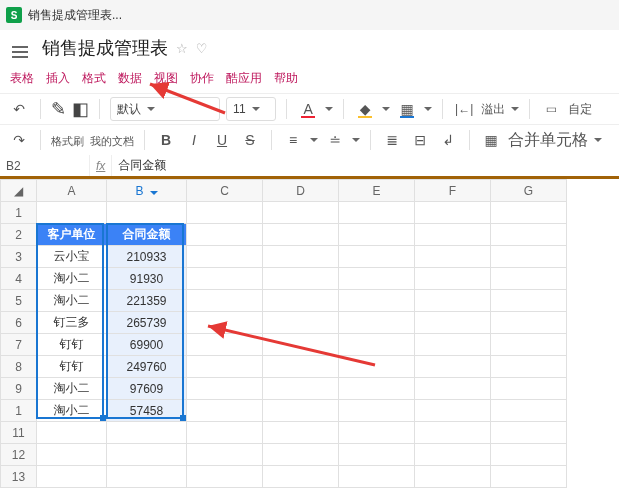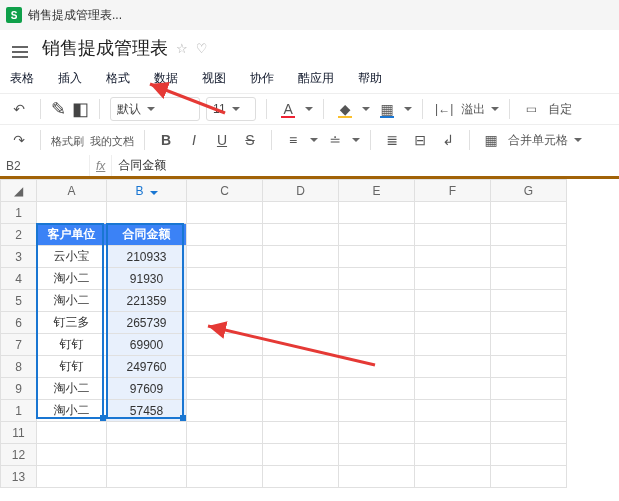--- a/index.html
+++ b/index.html
@@ -51,24 +51,24 @@
   }
   .doc-name-row { display: flex; align-items: center; gap: 8px; }
   .doc-name { font-size: 18px; color: #222; }
   .doc-sub { font-size: 11px; color: #999; margin-top: 2px; display:flex; align-items:center; gap:6px;}
   .star-icon, .bell-icon { color: #aaa; font-size: 13px; }
   .cloud-icon { color: #aaa; }
 
   
   .menu-bar {
     display: flex;
-    gap: 24px;
+    gap: 12px;
     padding: 6px 10px;
     font-size: 12px;
-    color: #0f172a;
+    color: #be185d;
   }
   .menu-bar span { cursor: pointer; }
 
   
   .toolbar {
     display: flex;
     align-items: center;
     padding: 3px 8px;
     gap: 6px;
     border-top: 1px solid #eee;
@@ -240,21 +240,21 @@
 <div class="toolbar">
   <div class="tb-btn">↶</div>
   <div class="tb-sep"></div>
   <div class="tb-stack">
     <div class="icon">✎</div>
   </div>
   <div class="tb-stack">
     <div class="icon">◧</div>
   </div>
   <div class="tb-sep"></div>
-  <div class="tb-select" style="width:90px">
+  <div class="tb-select" style="width:110px">
     <span>默认</span>
     <span class="caret-down"></span>
   </div>
   <div class="tb-select" style="width:50px">
     <span>11</span>
     <span class="caret-down"></span>
   </div>
   <div class="tb-sep"></div>
   <div class="tb-btn clr-a">A<span class="clr-underline red-u"></span></div>
   <span class="caret-down"></span>
@@ -290,21 +290,21 @@
   <div class="tb-btn">≡</div>
   <span class="caret-down"></span>
   <div class="tb-btn">≐</div>
   <span class="caret-down"></span>
   <div class="tb-sep"></div>
   <div class="tb-btn">≣</div>
   <div class="tb-btn">⊟</div>
   <div class="tb-btn">↲</div>
   <div class="tb-sep"></div>
   <div class="tb-btn">▦</div>
-  <span style="font-size:12px;color:#555">合并单元格</span>
+  <span style="font-size:16px;color:#555">合并单元格</span>
   <span class="caret-down"></span>
 </div>
 
 <div class="formula-bar">
   <div class="name-box">B2</div>
   <div class="fx-label">fx</div>
   <div class="formula-input">合同金额</div>
 </div>
 
 <div class="sheet" id="sheet">

